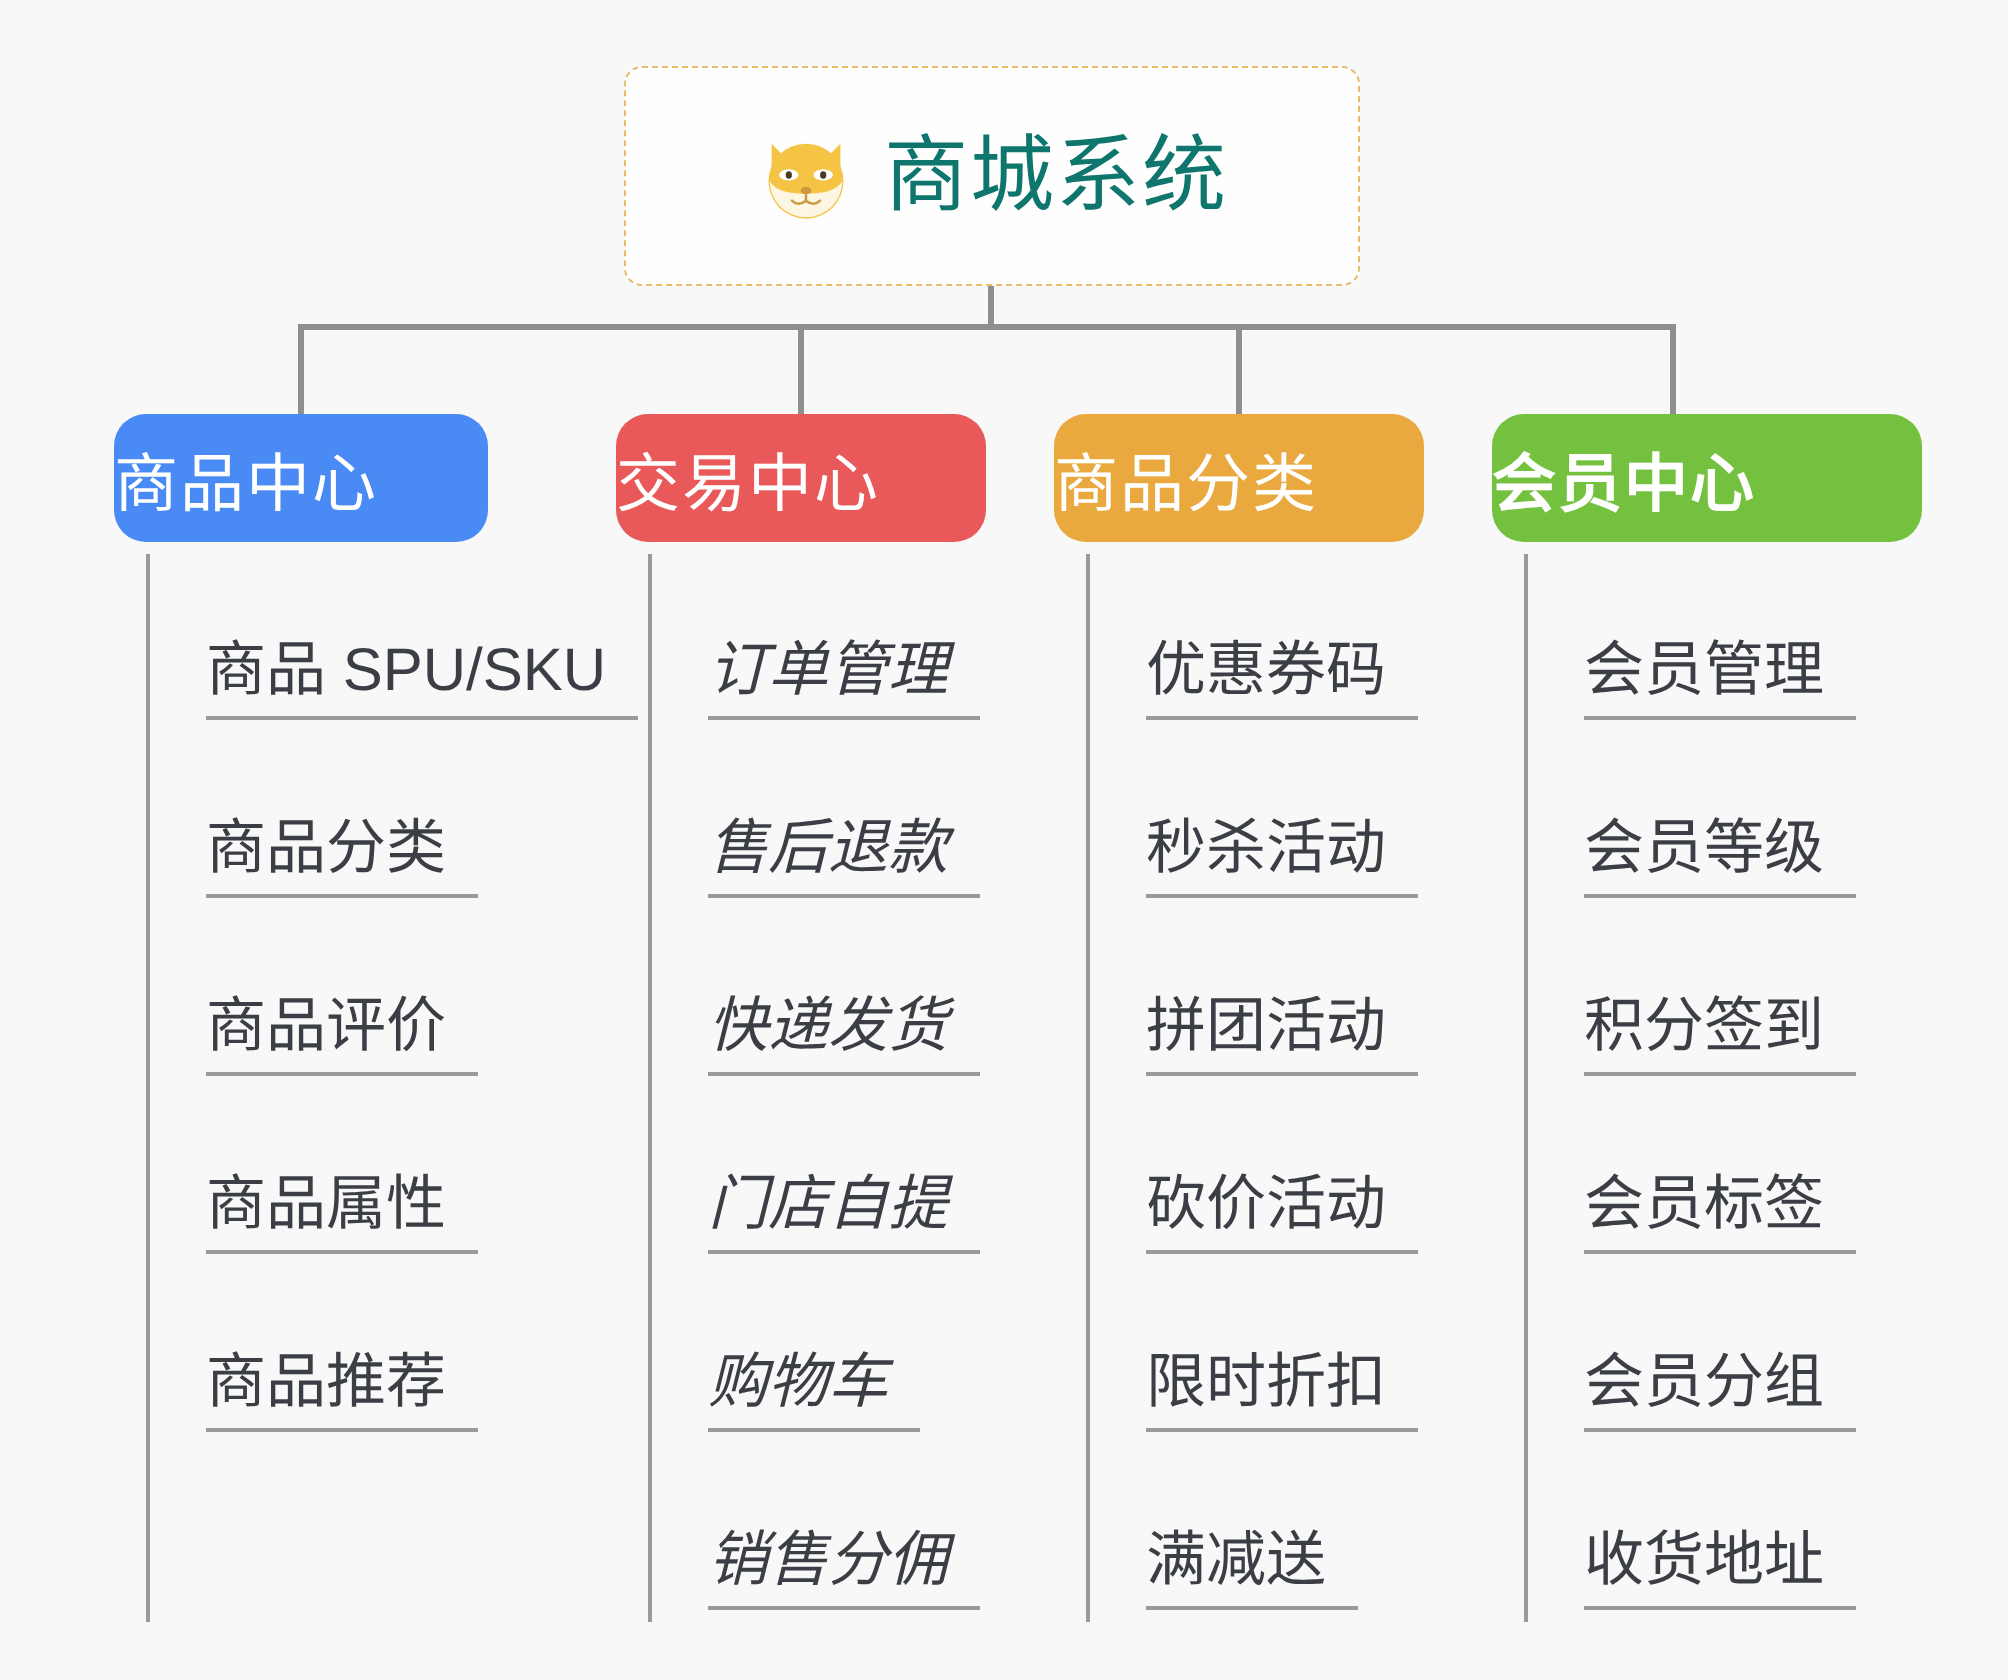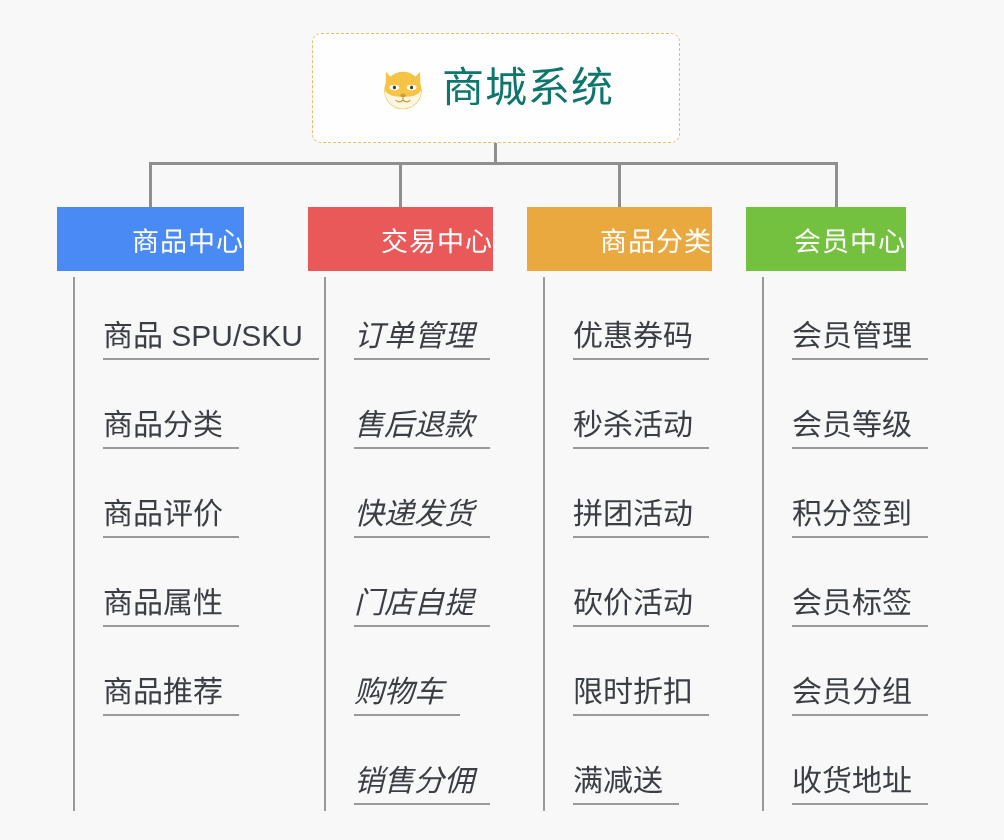--- a/index.html
+++ b/index.html
@@ -59,26 +59,26 @@
     background: #888888;
   }
   .conn-v { width: 3px; }
   .conn-h { height: 3px; }
 
   
   .cat-box {
     position: absolute;
     height: 64px;
     box-sizing: border-box;
-    border-radius: 0;
+    border-radius: 16px;
     display: flex;
     align-items: center;
-    justify-content: flex-end;
+    justify-content: flex-start;
     color: #ffffff;
-    font-size: 27px;
+    font-size: 32px;
     letter-spacing: 1px;
     white-space: nowrap;
   }
 
   
   .leaf-col {
     position: absolute;
     top: 277px;
   }
   .leaf-trunk {
@@ -137,21 +137,21 @@
 
   <div class="cat-box" style="left: 57px; top: 207px; width: 187px; background: rgb(74, 138, 244);">
     <span>商品中心</span>
   </div>
   <div class="cat-box" style="left: 308px; top: 207px; width: 185px; background: rgb(233, 89, 90);">
     <span>交易中心</span>
   </div>
   <div class="cat-box" style="left: 527px; top: 207px; width: 185px; background: rgb(233, 169, 62);">
     <span>商品分类</span>
   </div>
-  <div class="cat-box" style="left: 746px; top: 207px; width: 160px; background: rgb(116, 193, 64);">
+  <div class="cat-box" style="left: 746px; top: 207px; width: 215px; background: rgb(116, 193, 64); font-weight: bold;">
     <span>会员中心</span>
   </div>
 
   <div class="leaf-col" style="left:73px;">
     <div class="leaf-trunk" style="height: 534px; background: rgb(154, 154, 154);"></div>
     <div class="leaf-item">
         <span class="leaf-label" style="border-bottom-color: rgb(154, 154, 154); color: rgb(59, 63, 69);">商品 SPU/SKU</span>
       </div>
     <div class="leaf-item">
         <span class="leaf-label" style="border-bottom-color: rgb(154, 154, 154); color: rgb(59, 63, 69);">商品分类</span>

